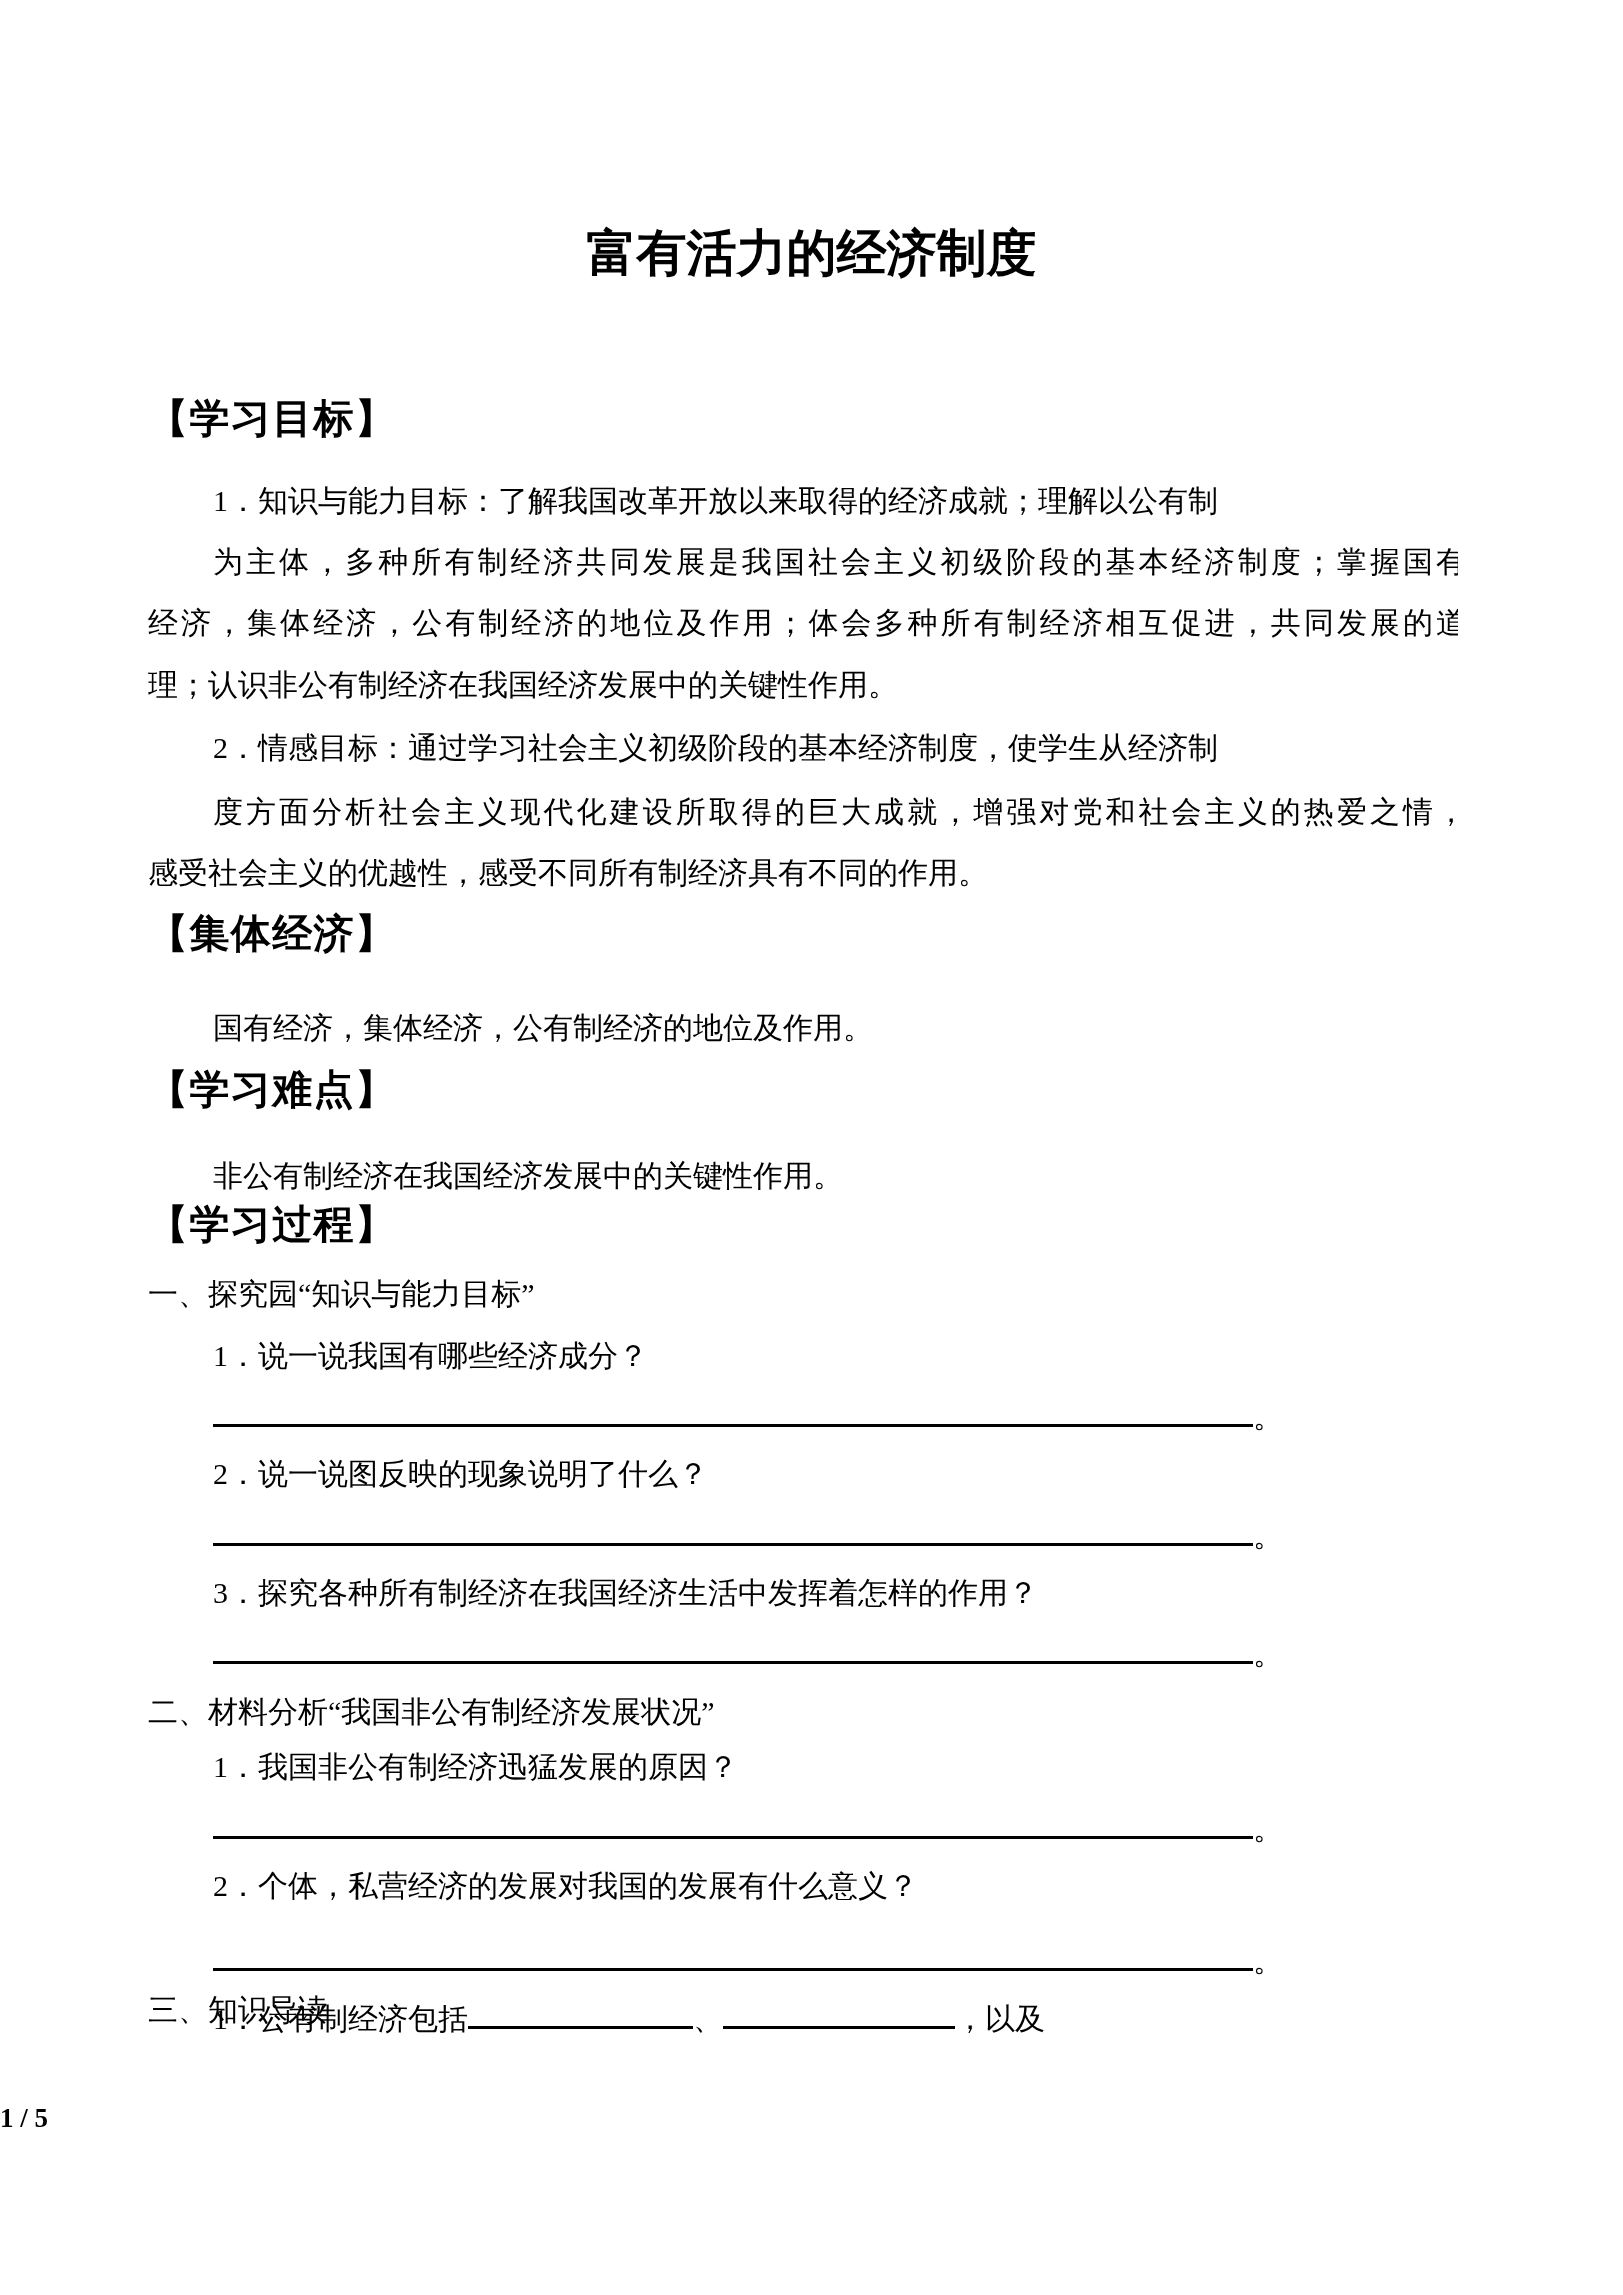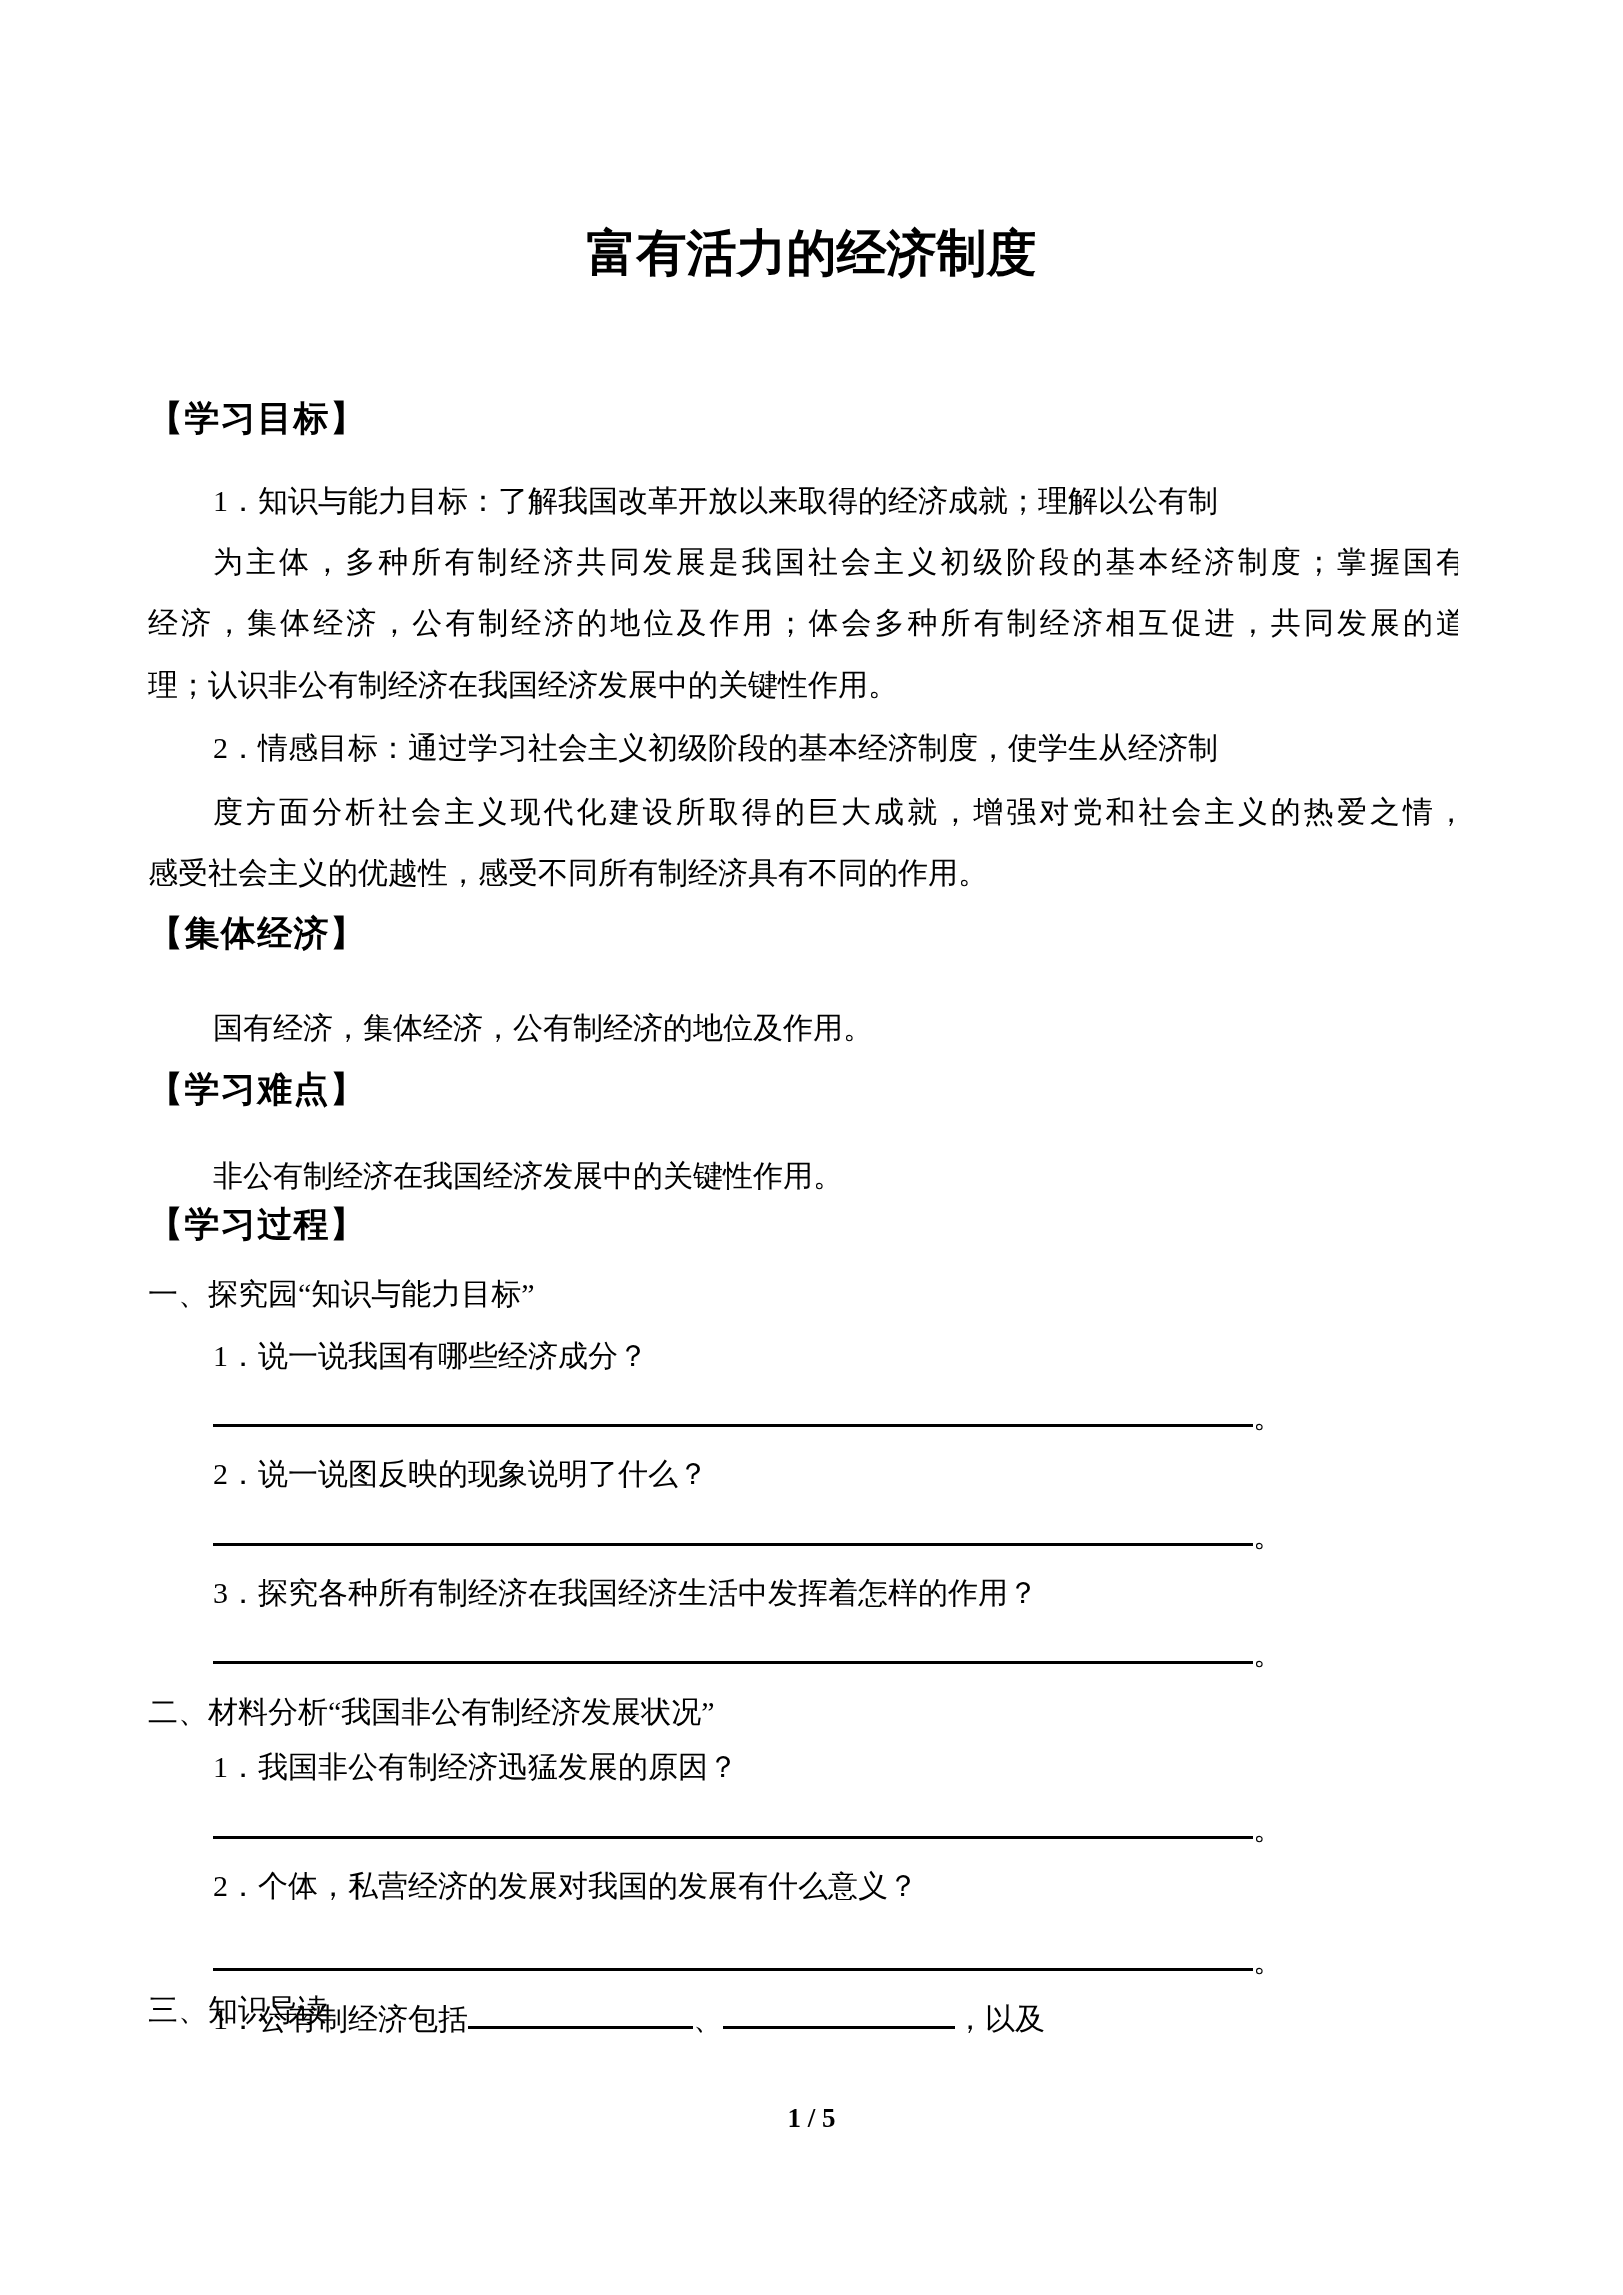--- a/index.html
+++ b/index.html
@@ -16,30 +16,30 @@
     text-align:center;font-size:50px;font-weight:bold;line-height:75px;
     white-space:nowrap;
   }
   .l{
     position:absolute;left:148px;width:1318px;height:61px;
     line-height:61px;font-size:30px;white-space:nowrap;
     box-sizing:border-box;
   }
   .ind{padding-left:65px;}
   .just{text-align:justify;text-align-last:justify;white-space:normal;}
-  .hd{font-size:35px;font-weight:bold;letter-spacing:1.4px;}
+  .hd{font-size:40px;font-weight:bold;letter-spacing:1.4px;}
   .blank{
     display:inline-block;width:1040px;height:38px;
     border-bottom:3.4px solid #000;
   }
   .blank-s{display:inline-block;width:225px;height:38px;border-bottom:3.4px solid #000;}
   .blank-s2{display:inline-block;width:232px;height:38px;border-bottom:3.4px solid #000;}
   .footer{
     position:absolute;top:2088px;left:0;width:1623px;
-    text-align:center;font-size:27px;font-weight:bold;line-height:61px;
+    text-align:left;font-size:27px;font-weight:bold;line-height:61px;
   }
 </style>
 </head>
 <body>
 
 <div class="page">
 
   <div class="title">富有活力的经济制度</div>
 
   <div class="l hd" style="top:388px">【学习目标】</div>

